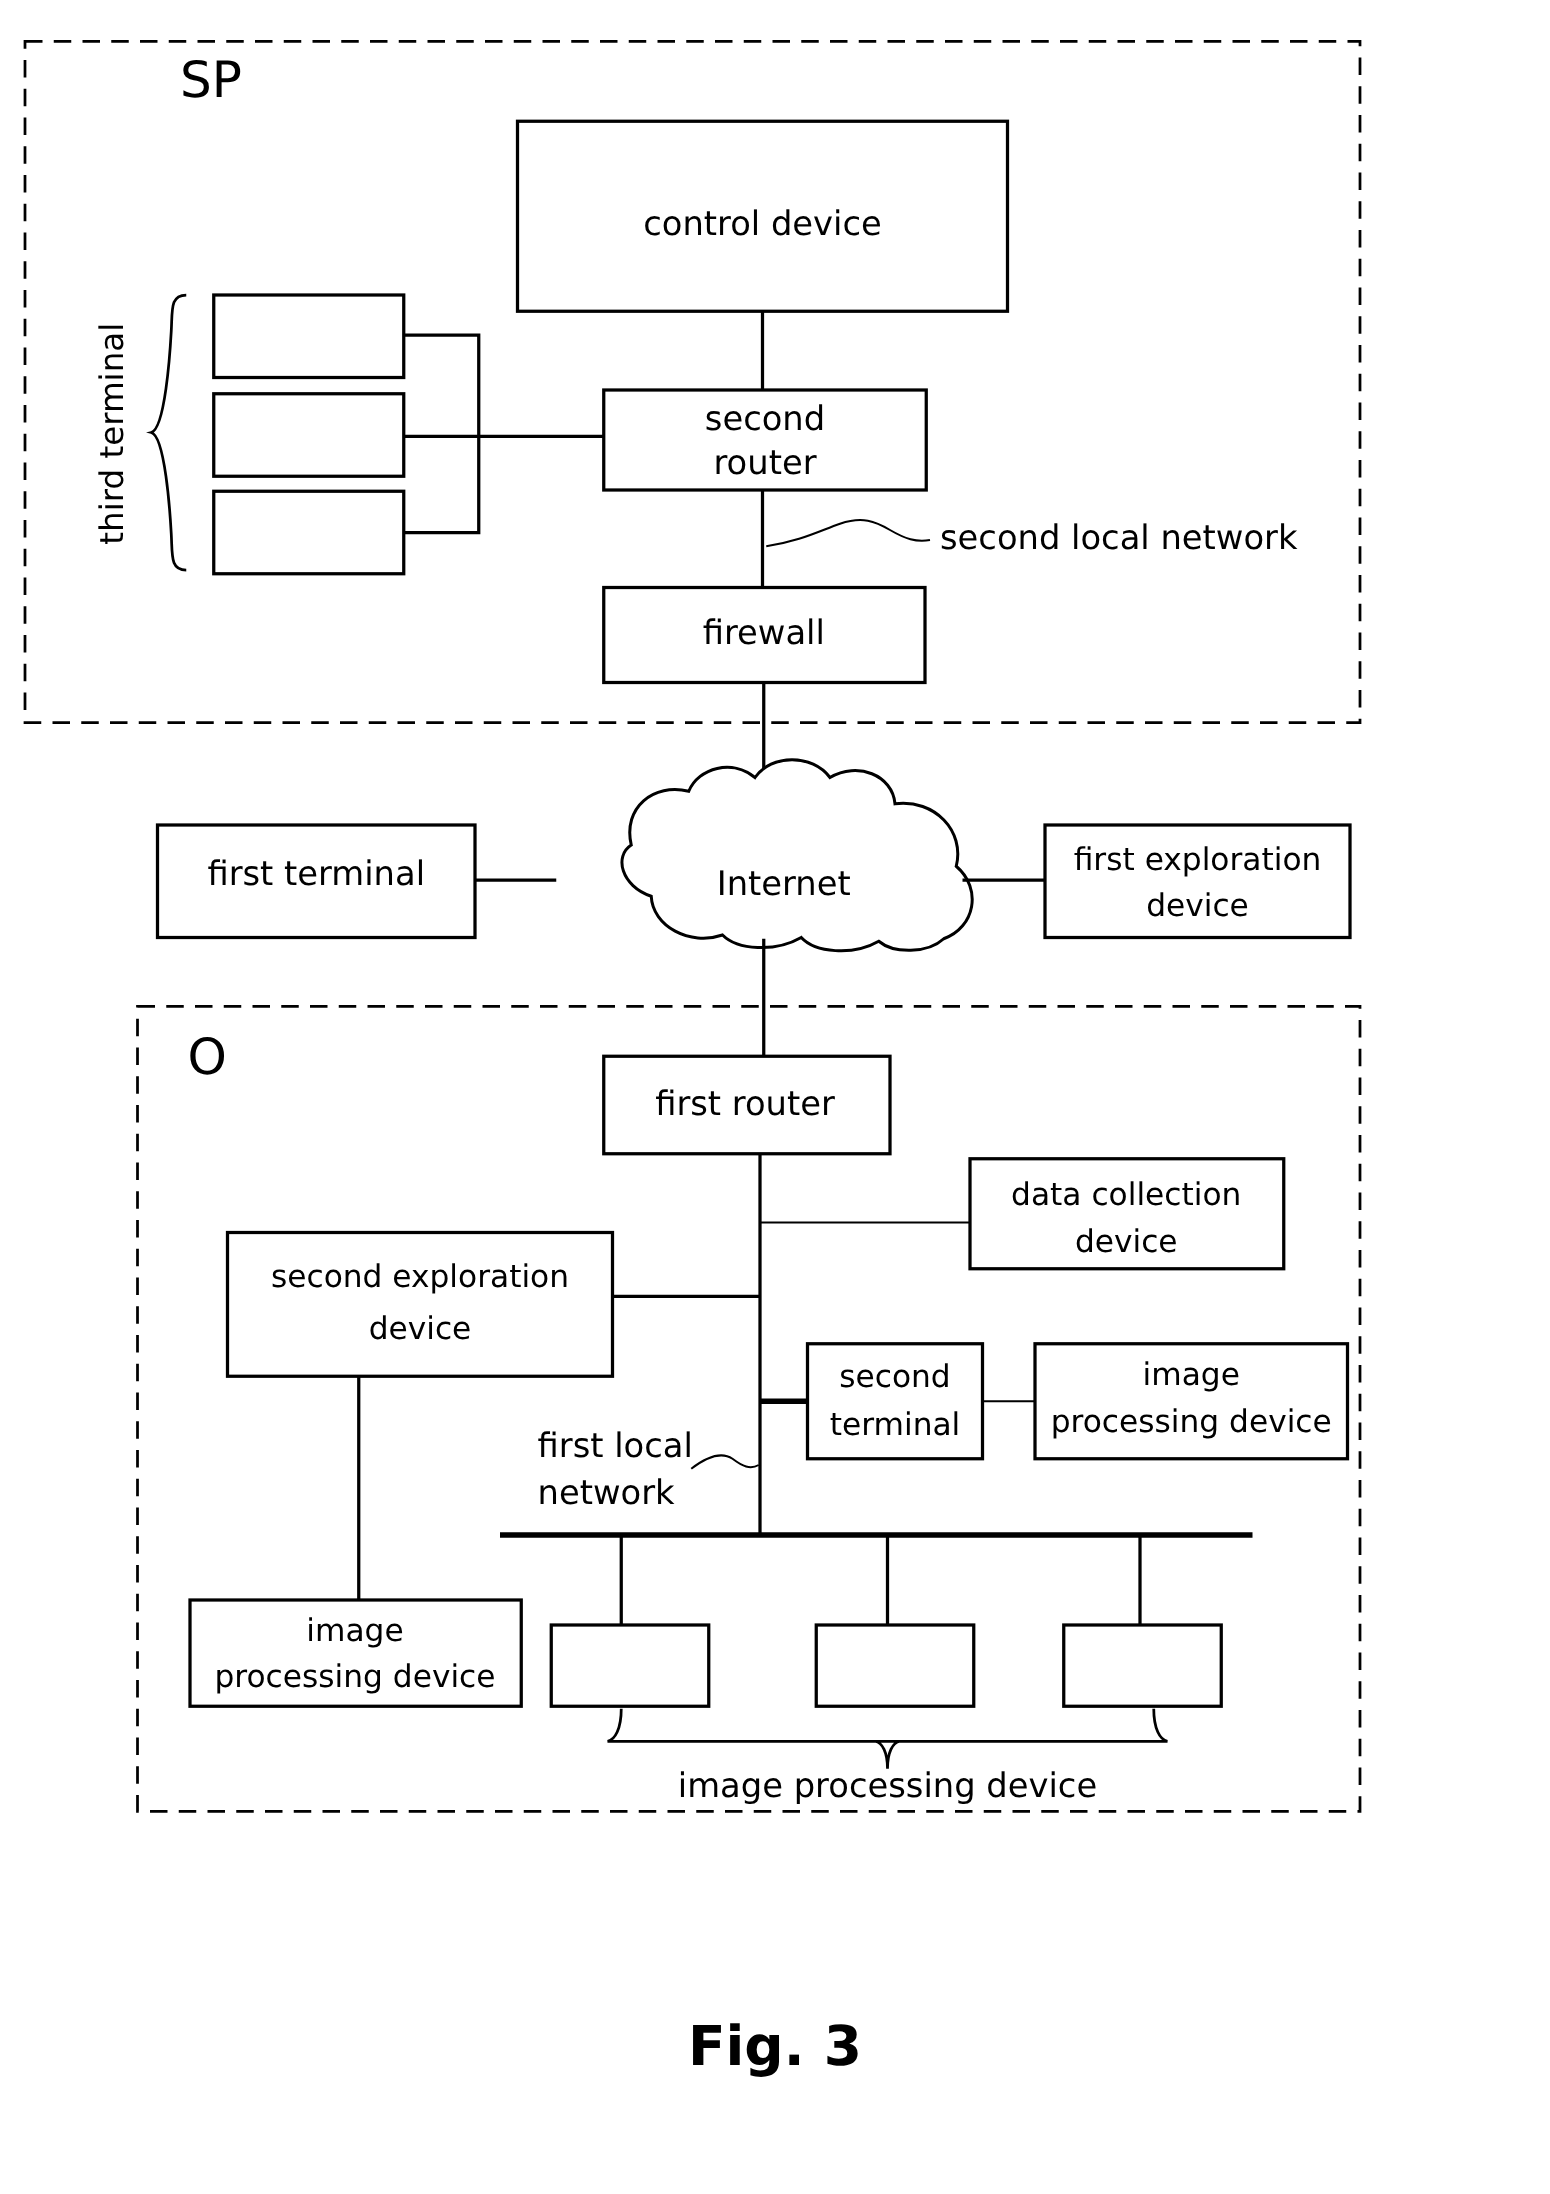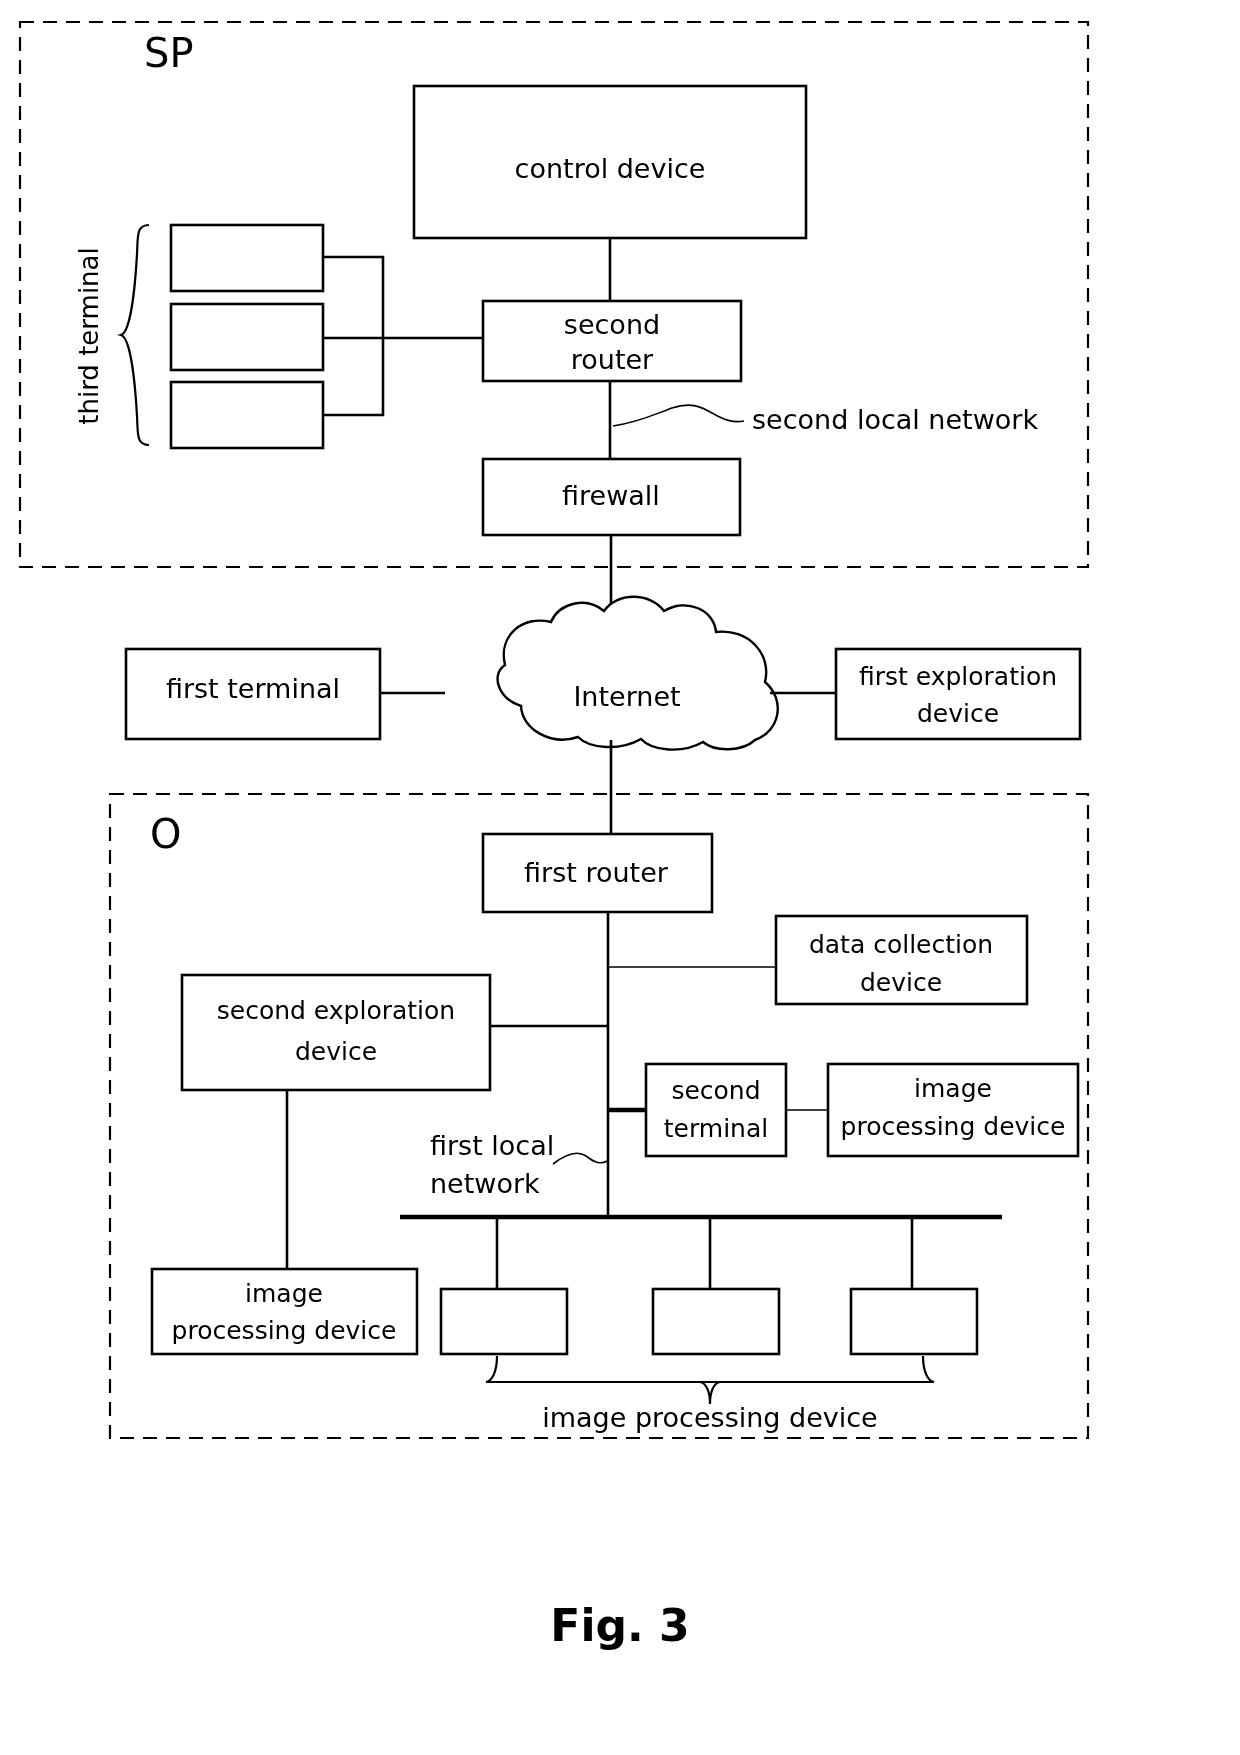--- a/index.html
+++ b/index.html
@@ -10,21 +10,21 @@
   body {
     width: 1240px;
     height: 1755px;
     position: relative;
     font-family: "DejaVu Sans", "Liberation Sans", sans-serif;
     color: #000000;
     overflow: hidden;
   }
   #stage {
     position: absolute;
-    left: 0; top: 4px;
+    left: 0; top: 15px;
     width: 1240px;
     height: 1740px;
     text-decoration: underline;
   }
   svg#diagram {
     position: absolute;
     left: 0; top: 0;
     width: 1240px;
     height: 1755px;
   }

